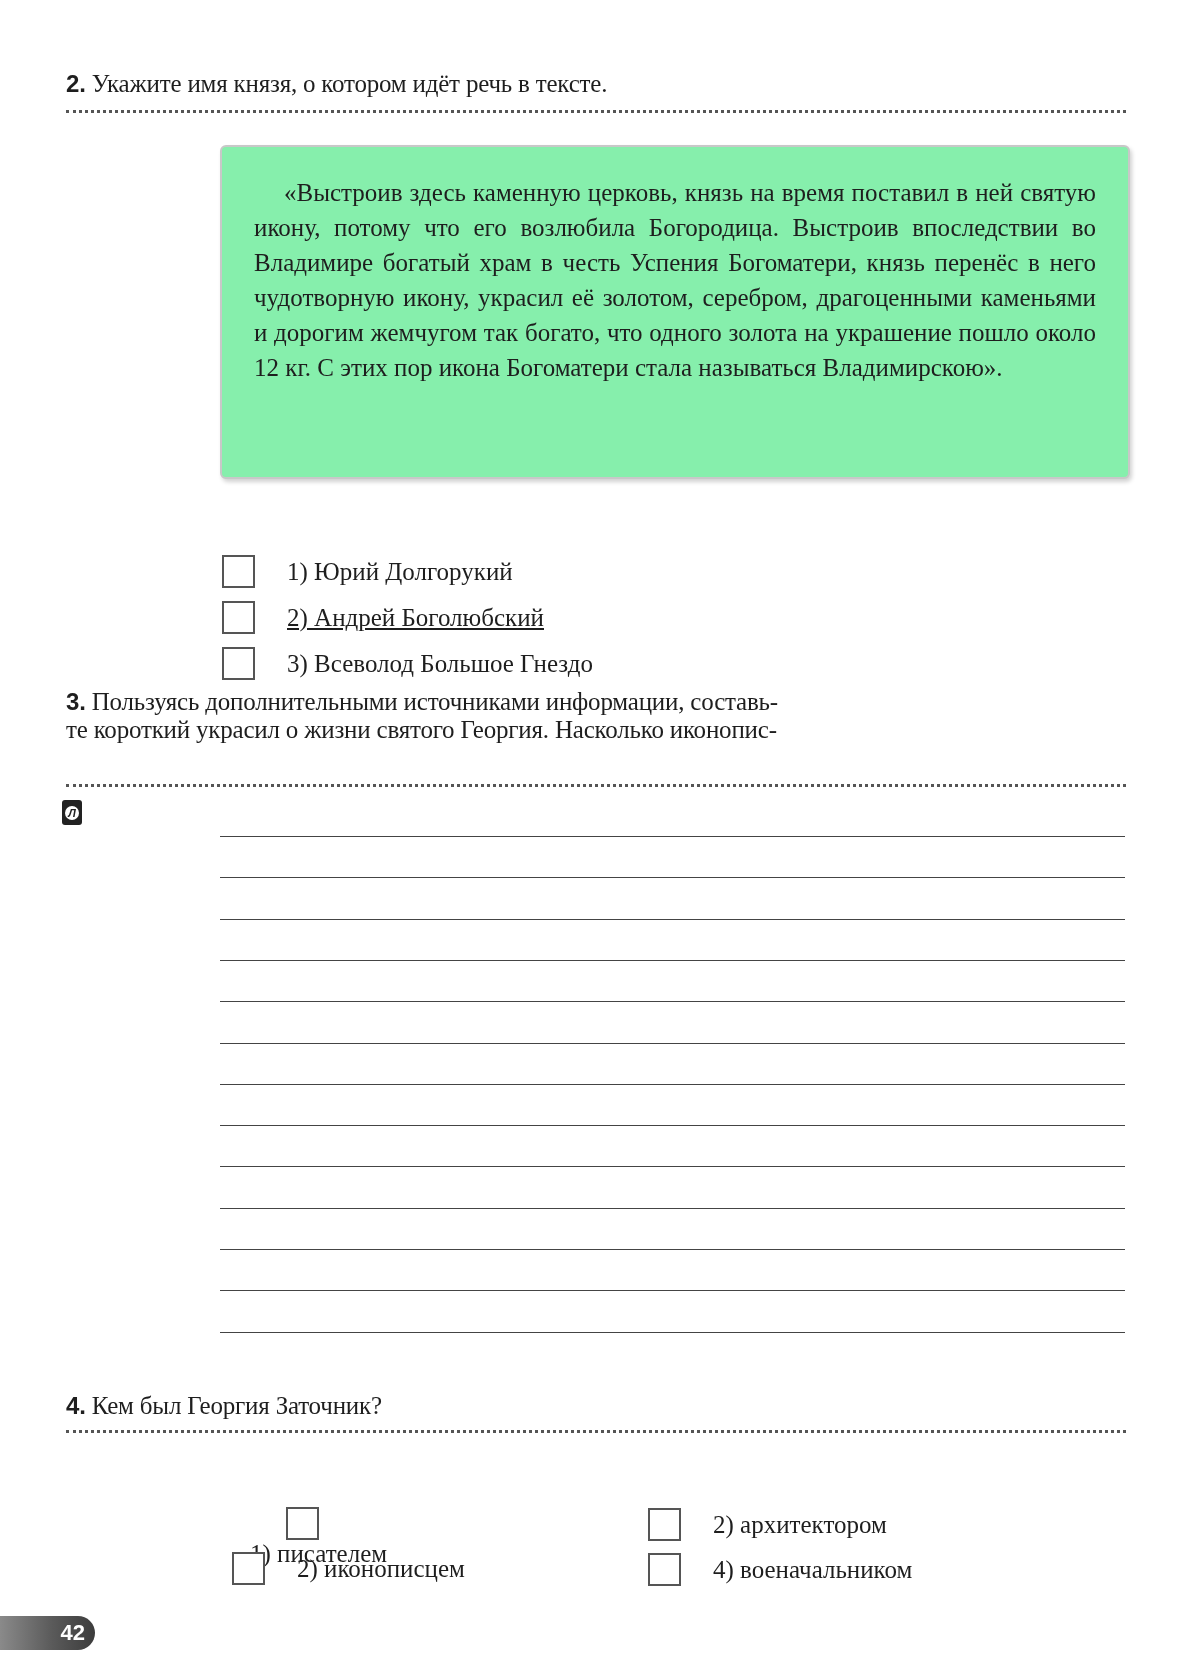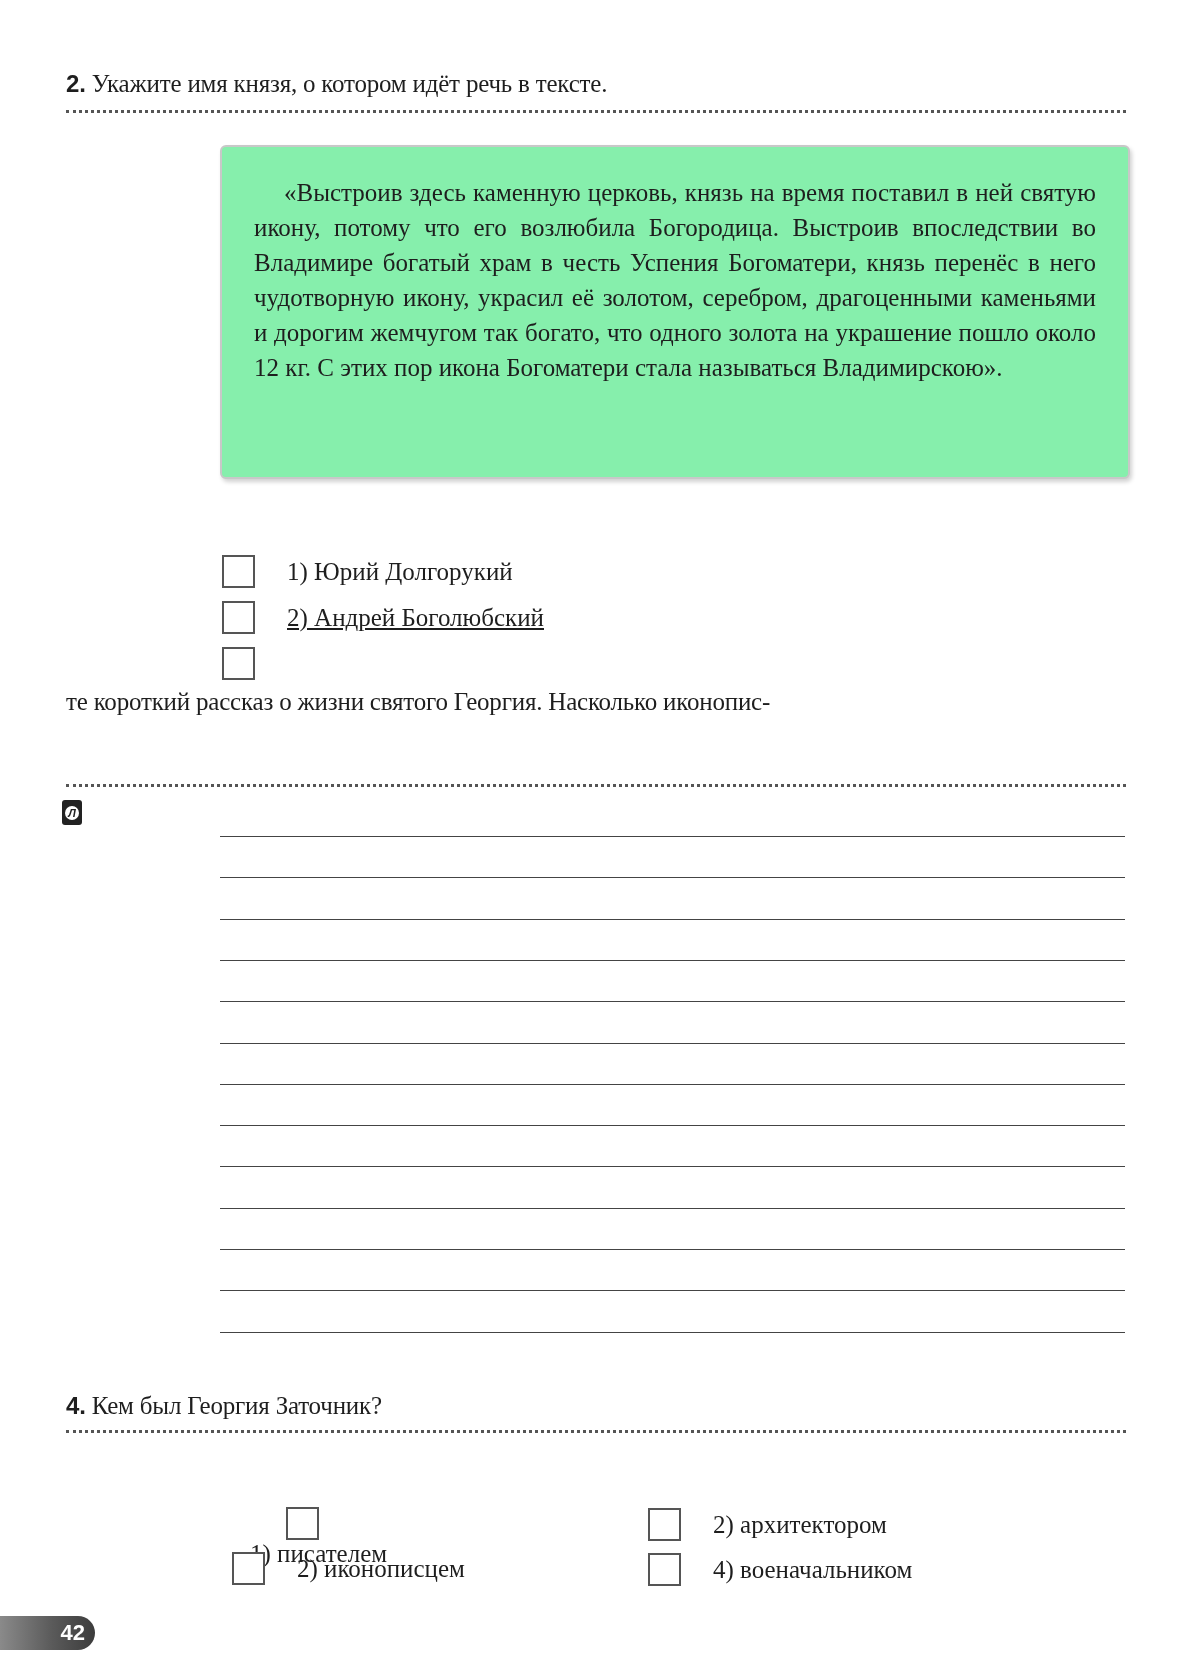--- a/index.html
+++ b/index.html
@@ -75,24 +75,26 @@
 <div class="opt" style="left:222px; top:508px;">
   <div class="cbox"></div>
   <span class="opt-label">1) Юрий Долгорукий</span>
 </div>
 <div class="opt" style="left:222px; top:554px;text-decoration:underline;">
   <div class="cbox"></div>
   <span class="opt-label">2) Андрей Боголюбский</span>
 </div>
 <div class="opt" style="left:222px; top:600px;">
   <div class="cbox"></div>
+  <span class="opt-label">3) Всеволод Большое Гнездо</span>
 </div>
 
 <div class="q-title" style="top:688px; line-height:28px;">
-  <div>те короткий рассказ о жизни святого Георгия. Насколько иконопис-</div>
+  <div><span class="q-num">3.</span> <span>Пользуясь дополнительными источниками информации, составь-</span></div>
+  <div>те короткий украсил о жизни святого Георгия. Насколько иконопис-</div>
 </div>
 <div class="dots" style="top:784px; width:1060px;"></div>
 
 <div class="l-icon">
     <span>Л</span>
   </div>
 
 <div id="answer-lines">
     <div class="wline" style="top: 836px;"></div>
     <div class="wline" style="top: 877.3px;"></div>

